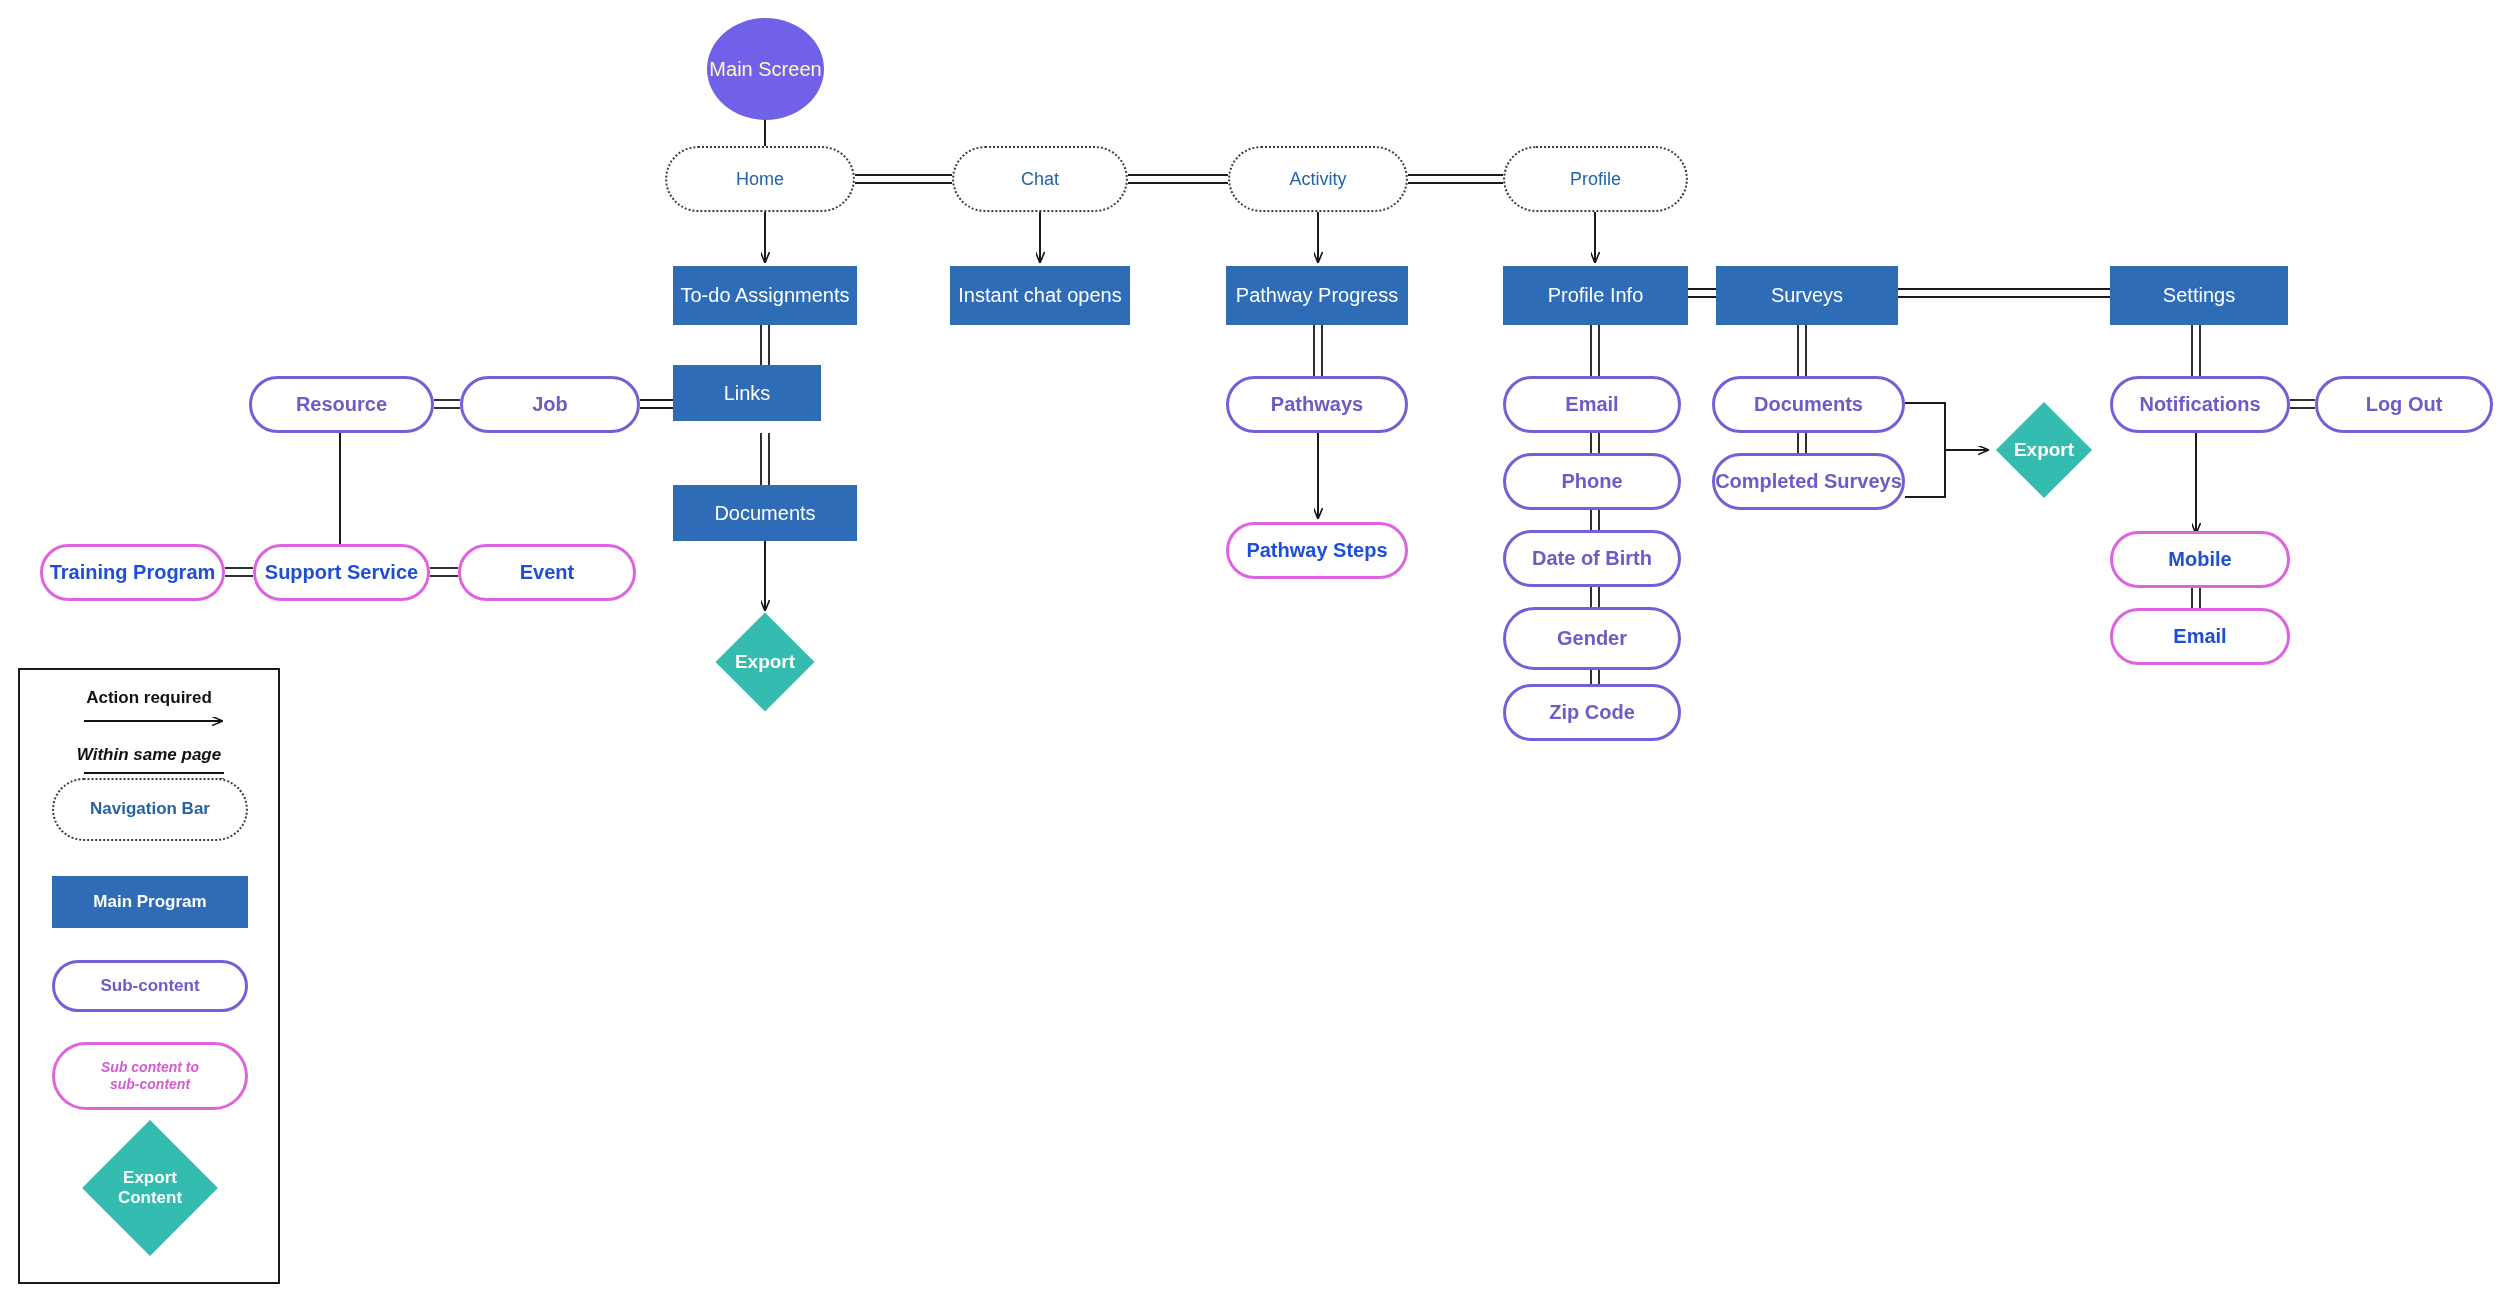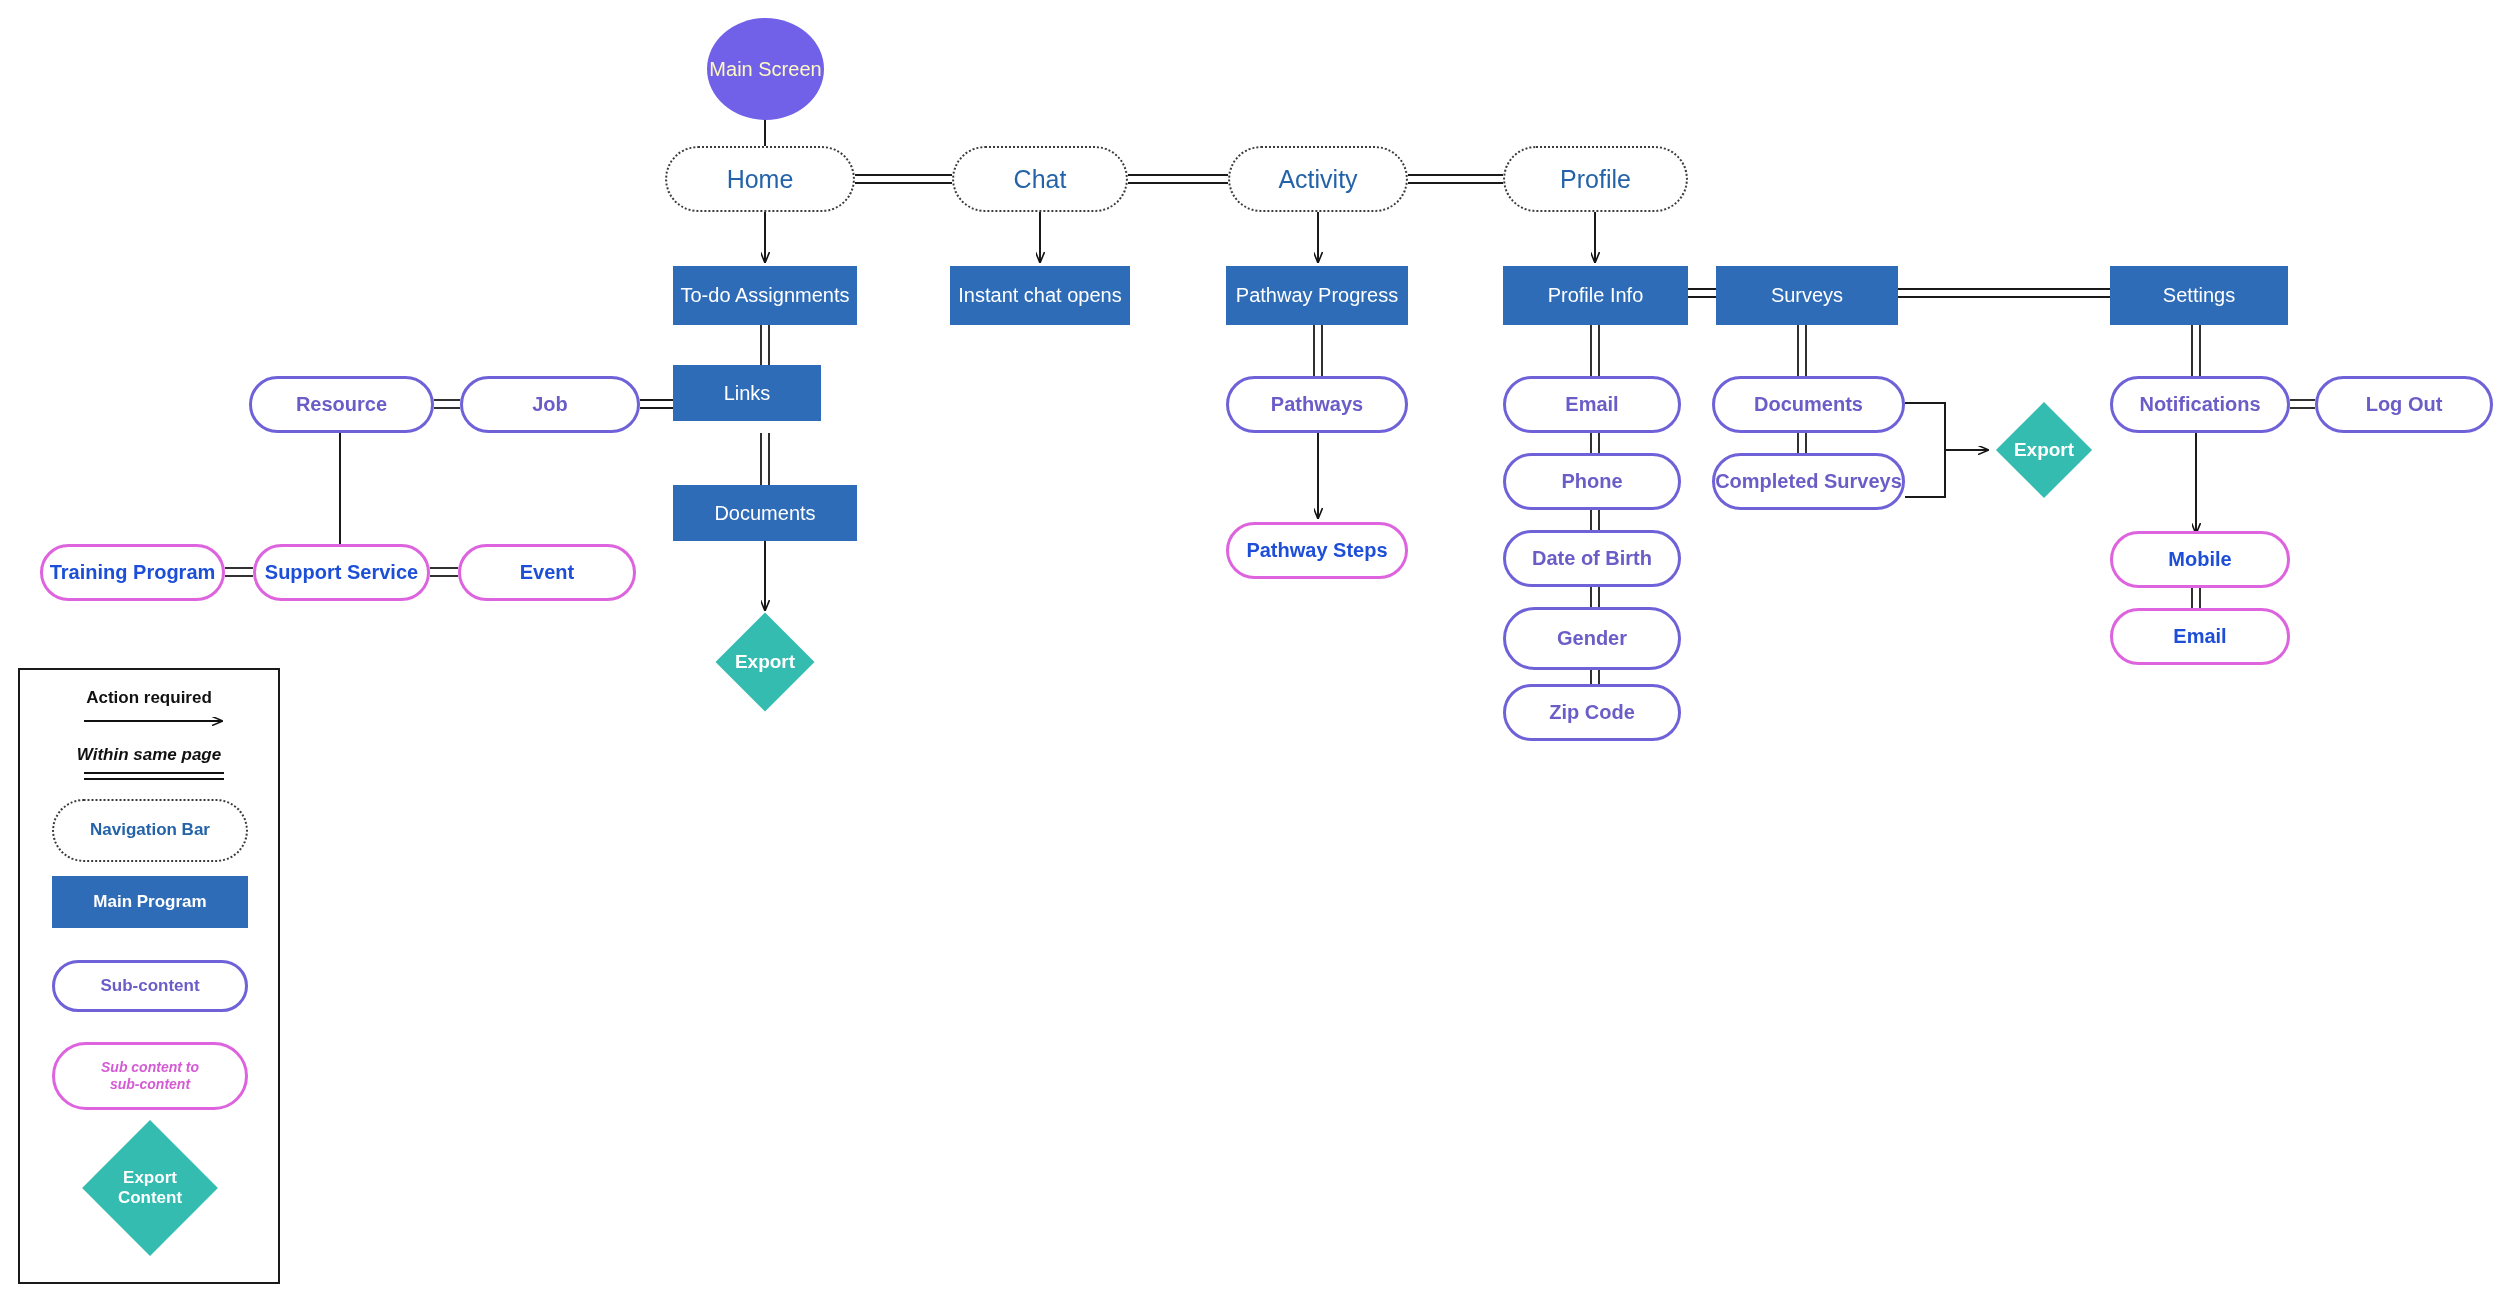--- a/index.html
+++ b/index.html
@@ -39,21 +39,21 @@
     font-size: 20px;
     font-weight: 400;
   }
 
   
   .node-nav {
     border: 2.5px dotted #3b3b3b;
     border-radius: 42px;
     background: #ffffff;
     color: #2463A8;
-    font-size: 25px;
+    font-size: 18px;
     font-weight: 400;
     text-align: center;
   }
 
   
   .node-main {
     background: #2E6CB8;
     color: #ffffff;
     font-size: 20px;
     font-weight: 400;
@@ -394,21 +394,21 @@
       </defs>
       <line x1="2" y1="9" x2="140" y2="9" stroke="#111" stroke-width="2.2" marker-end="url(#lgArrow)"></line>
     </svg>
 
     <div class="lg-text" style="top:75px;font-style:italic;">Within same page</div>
     <svg class="lg-dbl-wrap" style="left:62px; top:100px;" width="150" height="12" viewBox="0 0 150 12">
       <line x1="2" y1="3" x2="142" y2="3" stroke="#111" stroke-width="2"></line>
       <line x1="2" y1="9" x2="142" y2="9" stroke="#111" stroke-width="2"></line>
     </svg>
 
-    <div class="lg-node lg-nav" style="left:32px; top:129px; width:196px; height:63px;">
+    <div class="lg-node lg-nav" style="left:32px; top:108px; width:196px; height:63px;">
       <span>Navigation Bar</span>
     </div>
 
     <div class="lg-node lg-main" style="left:32px; top:206px; width:196px; height:52px;">
       <span>Main Program</span>
     </div>
 
     <div class="lg-node lg-sub" style="left:32px; top:290px; width:196px; height:52px;">
       <span>Sub-content</span>
     </div>

